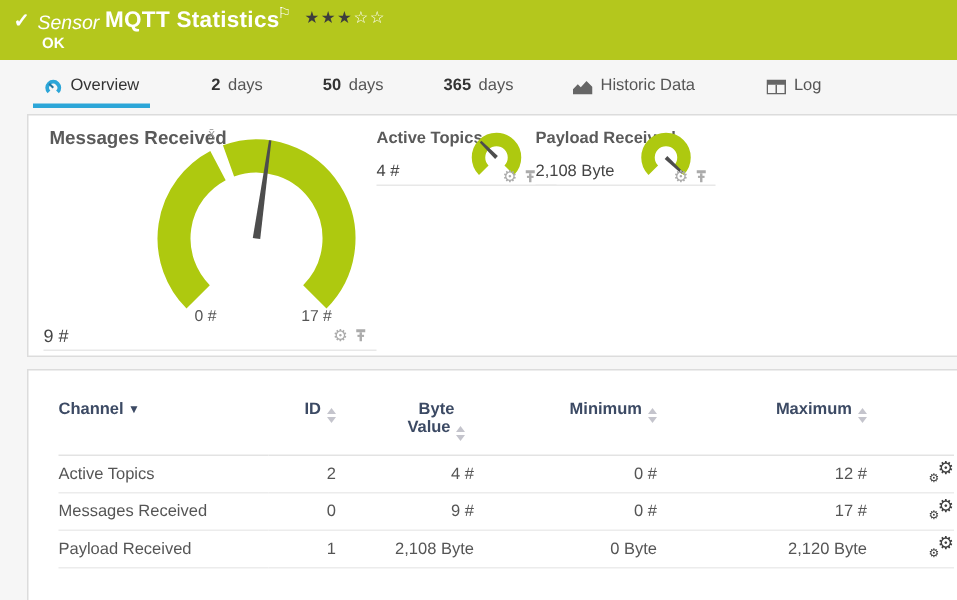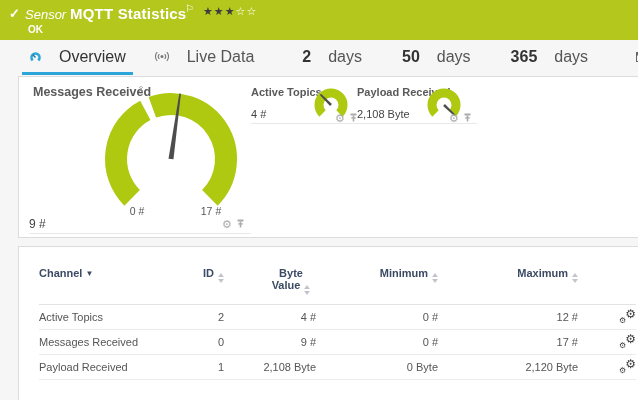--- a/index.html
+++ b/index.html
@@ -14,21 +14,21 @@
   .hdr .check{position:absolute;left:9px;top:6px;font-size:13px;font-weight:bold;}
   .hdr .sensor{position:absolute;left:25px;top:7px;font-size:13px;font-style:italic;}
   .hdr .title{position:absolute;left:70px;top:5px;font-size:15px;font-weight:bold;letter-spacing:.2px;text-align:right;}
   .hdr .flag{position:absolute;left:185px;top:3px;font-size:10px;}
   .hdr .stars{position:absolute;left:203px;top:5px;font-size:11px;letter-spacing:1px;}
   .hdr .stars .full{color:#3d3d3d;}
   .hdr .stars .empty{color:#ffffff;}
   .hdr .ok{position:absolute;left:28px;top:24px;font-size:10px;font-weight:bold;}
   
   .tabs{position:absolute;left:22px;top:47px;height:24px;display:flex;align-items:center;}
-  .tab{display:flex;align-items:center;gap:17px;padding:4px 7px 6px 7px;font-size:16px;color:#555;
+  .tab{display:flex;align-items:flex-end;gap:5px;padding:4px 7px 6px 7px;font-size:11px;color:#555;
        border-bottom:3px solid transparent;cursor:pointer;white-space:nowrap;}
   .tab.active{border-bottom-color:var(--blue,#2ca6d8);color:#333;}
   .tab .tnum{font-weight:bold;color:#333;}
   .tab svg{display:block;}
   .t-gap-s{margin-left:14px;} .t-gap-m{margin-left:26px;} .t-gap-l{margin-left:34px;}
   
   .panel{position:absolute;left:18px;width:630px;background:#fff;border:1px solid #dcdcdc;box-sizing:border-box;}
   .panel1{top:76px;height:162px;}
   .panel2{top:246px;height:170px;}
   
@@ -76,41 +76,37 @@
 </div>
 
 <div class="tabs">
   <div class="tab active">
     <svg width="13" height="11" viewBox="0 0 13 11">
       <path d="M3.67 9.33 A4 4 0 1 1 9.33 9.33" fill="none" stroke="#2ca6d8" stroke-width="2.6"></path>
       <line x1="6.5" y1="6.5" x2="3.8" y2="3.8" stroke="#2377a0" stroke-width="1.4"></line>
     </svg>
     <span>Overview</span>
   </div>
-  <div class="tab t-gap-s">
-    <svg width="16" height="11" viewBox="0 0 16 11">
-      <circle cx="8" cy="5.5" r="1.5" fill="#777"></circle>
-      <path d="M5.4 3.1 A3.4 3.4 0 0 0 5.4 7.9" fill="none" stroke="#777" stroke-width="1.1"></path>
-      <path d="M3.2 1.2 A6.2 6.2 0 0 0 3.2 9.8" fill="none" stroke="#777" stroke-width="1.1"></path>
-      <path d="M10.6 3.1 A3.4 3.4 0 0 1 10.6 7.9" fill="none" stroke="#777" stroke-width="1.1"></path>
-      <path d="M12.8 1.2 A6.2 6.2 0 0 1 12.8 9.8" fill="none" stroke="#777" stroke-width="1.1"></path>
-    </svg>
-    <span>Live Data</span>
-  </div>
   <div class="tab t-gap-l">
     <span class="tnum">2</span>
     <span>days</span>
   </div>
   <div class="tab t-gap-m">
     <span class="tnum">50</span>
     <span>days</span>
   </div>
   <div class="tab t-gap-m">
     <span class="tnum">365</span>
     <span>days</span>
+  </div>
+  <div class="tab t-gap-m">
+    <svg width="13" height="10" viewBox="0 0 13 10">
+      <polygon points="0,10 0,6.5 3.2,3.2 5.2,5.2 9,1 13,5 13,10" fill="#666"></polygon>
+    </svg>
+    <span>Historic Data</span>
   </div>
   <div class="tab t-gap-l">
     <svg width="13" height="10" viewBox="0 0 13 10">
       <rect x="0.5" y="0.5" width="12" height="9" fill="none" stroke="#666"></rect>
       <rect x="0.5" y="0.5" width="12" height="3" fill="#666"></rect>
       <line x1="6.5" y1="3.5" x2="6.5" y2="9.5" stroke="#666"></line>
     </svg>
     <span>Log</span>
   </div>
 

